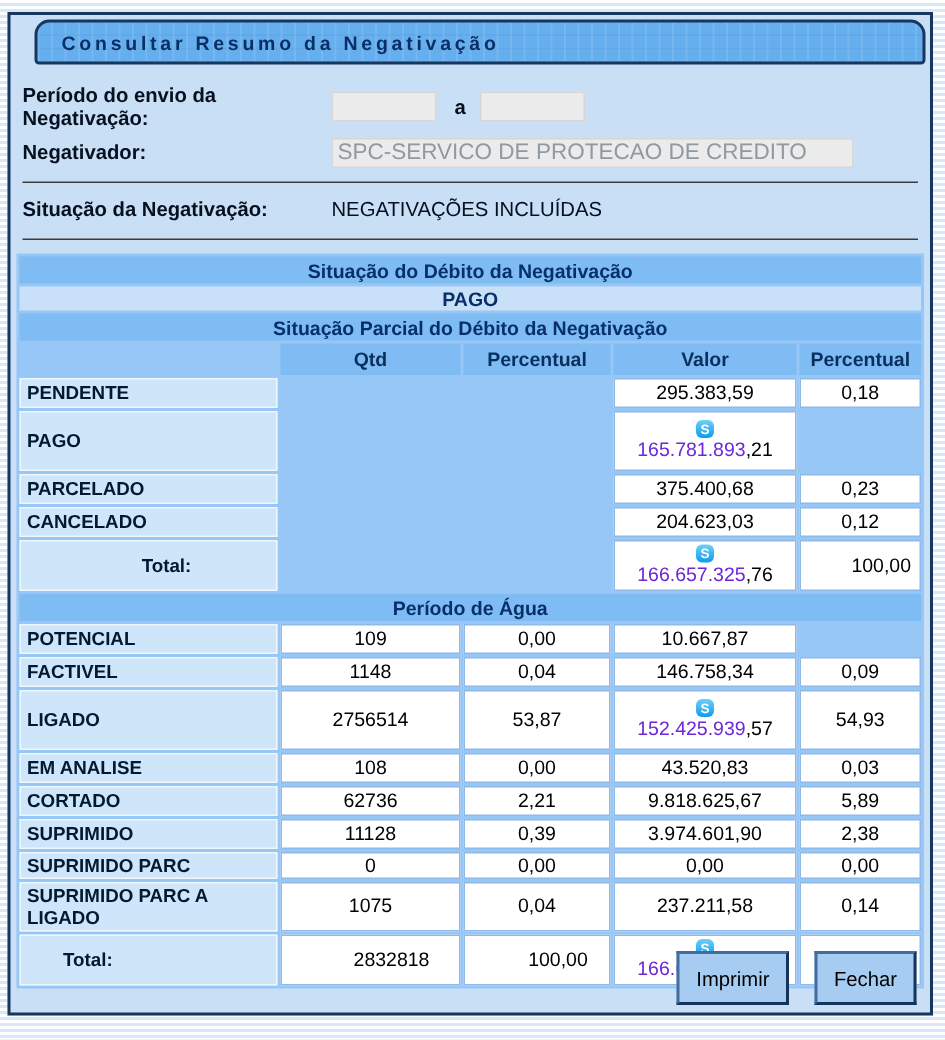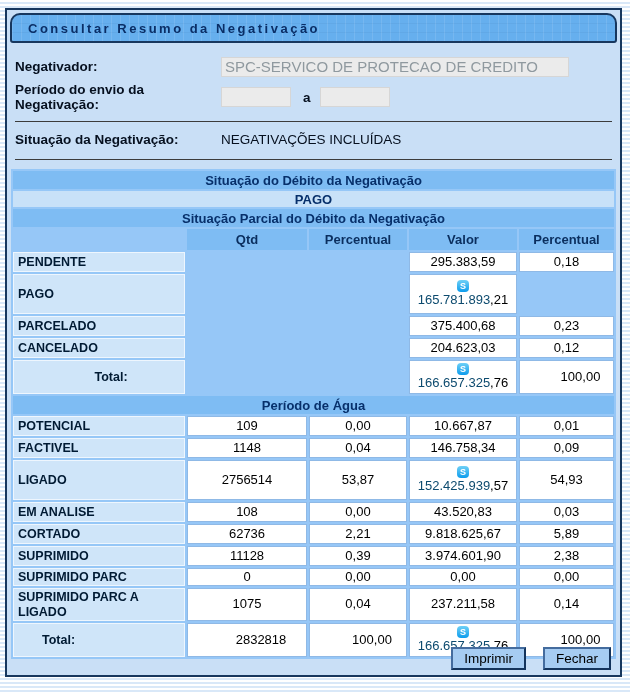--- a/index.html
+++ b/index.html
@@ -7,21 +7,21 @@
   body {
     font-family:"Liberation Sans", sans-serif;
     background:repeating-linear-gradient(180deg,#ffffff 0 2px,#d9e8f8 2px 4px);
     position:relative;
   }
   .panel {
     position:absolute; left:5px; top:8px; width:617px; height:669px;
     background:#c9dff6; border:2px solid #17375e;
   }
   .titlebar {
-    margin:3px 3px 0 3px; height:30px;
+    margin:3px 3px 0 16px; height:30px;
     background:#66afee;
     background-image:linear-gradient(90deg,rgba(255,255,255,.10) 1px,transparent 1px),
                      linear-gradient(0deg,rgba(0,40,90,.05) 1px,transparent 1px);
     background-size:9px 9px;
     border:2px solid #17375e; border-radius:10px 10px 3px 3px;
     display:flex; align-items:center; padding-left:16px;
     color:#0a2e66; font-weight:bold; font-size:13px; letter-spacing:2.5px;
   }
   .form-area { padding:8px 8px 0 8px; }
   .field-row { display:flex; align-items:center; margin-top:5px; font-size:13.5px; min-height:21px; }
@@ -33,21 +33,21 @@
   .neg-input { width:348px; }
   .date-input { width:70px; }
   .sep { font-weight:bold; margin:0 9px 0 12px; color:#06101f; }
   .rule { border:none; border-top:1px solid #3c3c3c; margin:9px 8px 0 8px; }
   .situ-value { font-size:13.5px; color:#06101f; }
 
   .ntable { margin:9px 4px 0 4px; background:#96c7f7; padding:2px; }
   .trow { display:flex; gap:2px; margin-top:2px; }
   .trow:first-child { margin-top:0; }
   .c0{width:172px;flex:none;} .c1{width:120px;flex:none;} .c2{width:98px;flex:none;}
-  .c3{width:108px;flex:none;} .c4{flex:1;}
+  .c3{width:122px;flex:none;} .c4{flex:1;}
   .full { flex:1; }
   .sechead {
     background:#7ebcf3; color:#07306b; font-weight:bold; font-size:13px;
     display:flex; align-items:center; justify-content:center; height:18px;
   }
   .subhead {
     background:#c8e1f8; color:#07306b; font-weight:bold; font-size:13px;
     display:flex; align-items:center; justify-content:center; height:16px;
   }
   .colhead {
@@ -66,50 +66,50 @@
   }
   .h20 { min-height:20px; } .h40 { min-height:40px; } .h34 { min-height:34px;padding-left:28px; }
   .h30 { min-height:30px; } .h18 { min-height:18px; }
   .skypecell { flex-direction:column; padding:2px 0; }
   .skype-icon {
     width:12px; height:12px; border-radius:4px; margin-bottom:1px;
     background:linear-gradient(#6fd0f6,#0c9ced);
     color:#fff; font-size:9px; font-weight:bold;
     display:flex; align-items:center; justify-content:center; cursor:pointer;
   }
-  .skype-num { color:#0c4a6e; }
+  .skype-num { color:#6d28d9; }
   .footer { position:absolute; bottom:5px; right:9px; display:flex; gap:17px; }
   .btn {
-    min-width:66px; height:23px; padding:0 11px;
+    min-width:66px; height:36px; padding:0 11px;
     background:#a6ccf2; color:#000; font-size:13.5px;
     font-family:"Liberation Sans",sans-serif;
     border:2px solid; border-color:#446c9e #14345c #14345c #446c9e;
     cursor:pointer;
   }
 </style>
 </head>
 <body>
 
 <div class="panel">
 
   <div class="titlebar">
     <span>Consultar Resumo da Negativação</span>
   </div>
 
   <div class="form-area">
-    <div class="field-row">
-      <span class="flabel">Negativador:</span>
-      <input class="ginput neg-input" type="text" disabled="" value="SPC-SERVICO DE PROTECAO DE CREDITO" style="">
-    </div>
     <div class="field-row">
       <span class="flabel">Período do envio da Negativação:</span>
       <input class="ginput date-input" type="text" disabled="" value="" style="">
       <span class="sep">a</span>
       <input class="ginput date-input" type="text" disabled="" value="" style="">
     </div>
+    <div class="field-row">
+      <span class="flabel">Negativador:</span>
+      <input class="ginput neg-input" type="text" disabled="" value="SPC-SERVICO DE PROTECAO DE CREDITO" style="">
+    </div>
   </div>
 
   <hr class="rule">
 
   <div class="form-area" style="padding-top:2px;">
     <div class="field-row">
       <span class="flabel">Situação da Negativação:</span>
       <span class="situ-value">NEGATIVAÇÕES INCLUÍDAS</span>
     </div>
   </div>
@@ -183,21 +183,20 @@
 
     <div class="trow">
         <div class="sechead full h18">Período de Água</div>
       </div>
 
     <div class="trow">
       <div class="lbl c0 h20">POTENCIAL</div>
       <div class="val c1 h20">109</div>
       <div class="val c2 h20">0,00</div>
       <div class="val c3 h20">10.667,87</div>
-      <div class="val c4 h20">0,01</div>
     </div>
 
     <div class="trow">
       <div class="lbl c0 h20">FACTIVEL</div>
       <div class="val c1 h20">1148</div>
       <div class="val c2 h20">0,04</div>
       <div class="val c3 h20">146.758,34</div>
       <div class="val c4 h20">0,09</div>
     </div>
 

